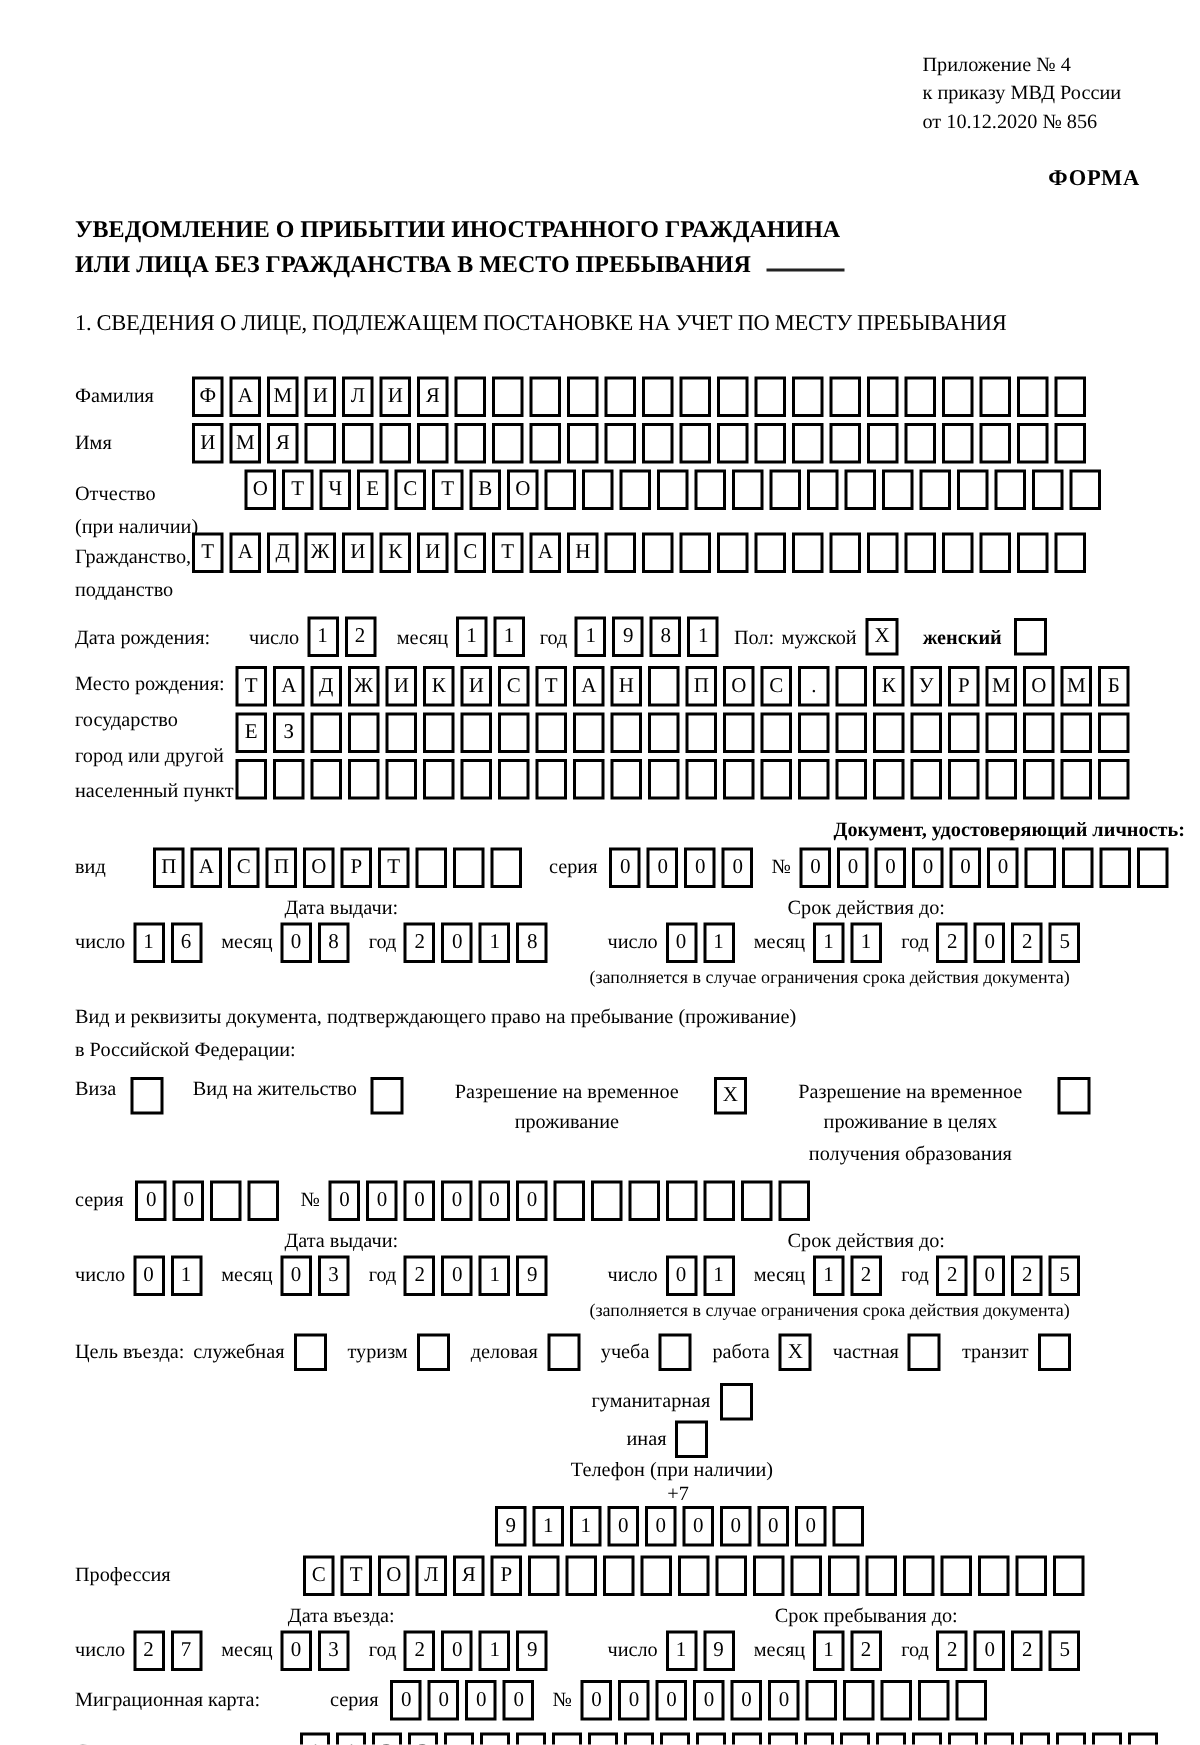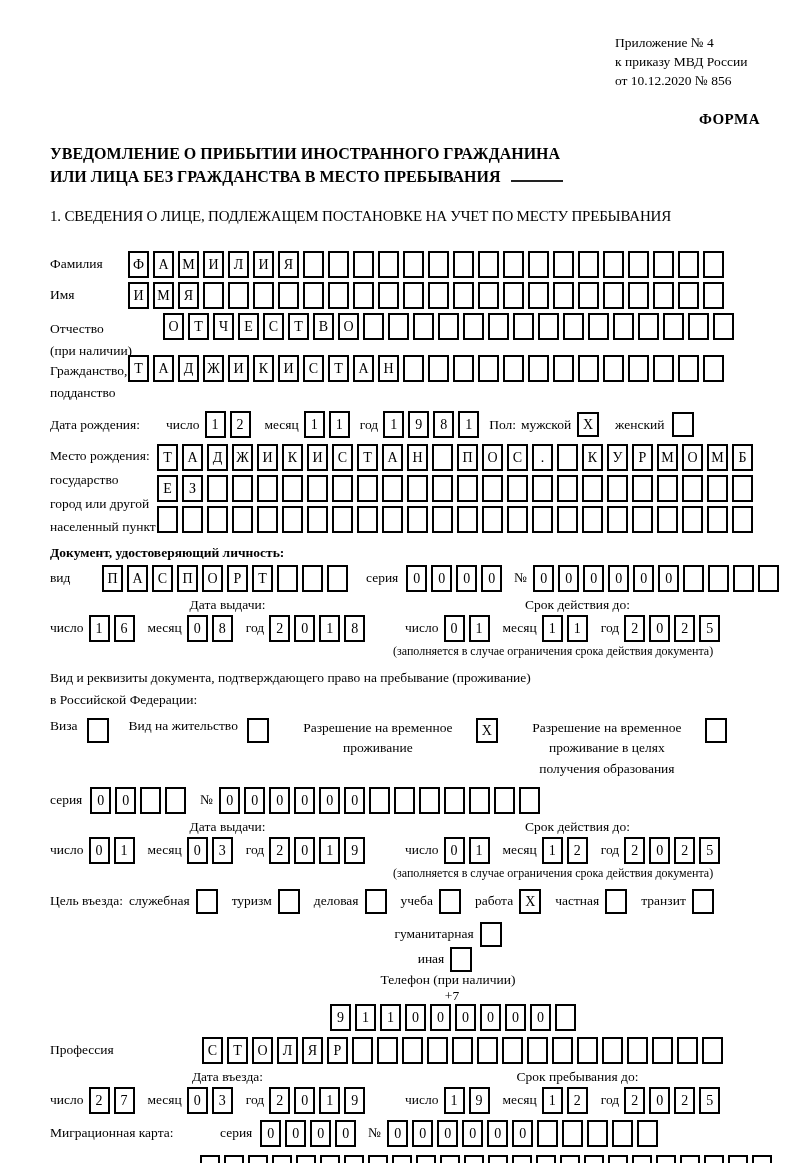--- a/index.html
+++ b/index.html
@@ -44,21 +44,21 @@
   
   .optline { display:flex; align-items:center; margin-top:8px; flex-wrap:nowrap; }
   .opt { display:flex; align-items:center; margin-right:10px; }
   .opt .olbl { margin-right:6px; }
   .perm-row { display:flex; align-items:flex-start; margin-top:8px; }
   .perm-opt { display:flex; align-items:flex-start; margin-right:16px;justify-content:center; }
   .perm-opt .plabel { margin-right:9px; }
   .tcenter { text-align:center; }
   .w175 { width:178px; line-height:1.5; }
 
-  .doc-head { text-align:left; font-weight:bold; font-size:13.5px; margin-top:6px; }
+  .doc-head { text-align:right; font-weight:bold; font-size:13.5px; margin-top:6px; }
   .intro { margin-top:8px; line-height:1.6; }
   .legal { display:flex; margin-top:8px; }
   .legal .lcol { width:150px; line-height:1.65; padding-top:2px; }
   .legal .bcol .cells { margin-bottom:4px; }
   .legal .cell { width:16px; }
 </style>
 </head>
 <body>
 
 <div class="page">
@@ -217,21 +217,21 @@
     <span class="dlbl">год</span>
     <span class="cells">
         <span class="cell">1</span>
         <span class="cell">9</span>
         <span class="cell">8</span>
         <span class="cell">1</span>
       </span>
     <span style="margin-left:6px;">Пол:</span>
     <span style="margin-left:5px; margin-right:6px;">мужской</span>
     <span class="cell cb">X</span>
-    <span style="margin-left:12px; margin-right:8px;">женский</span>
+    <span style="margin-left:12px; margin-right:8px;font-weight:bold;">женский</span>
     <span class="cell cb"></span>
   </div>
 
   <div class="row mt6">
     <span class="lbl2" style="width:107px; line-height:1.75; padding-top:0;">
       <span>Место рождения:</span><br>
       <span>государство</span><br>
       <span>город или другой</span><br>
       <span>населенный пункт</span>
     </span>

